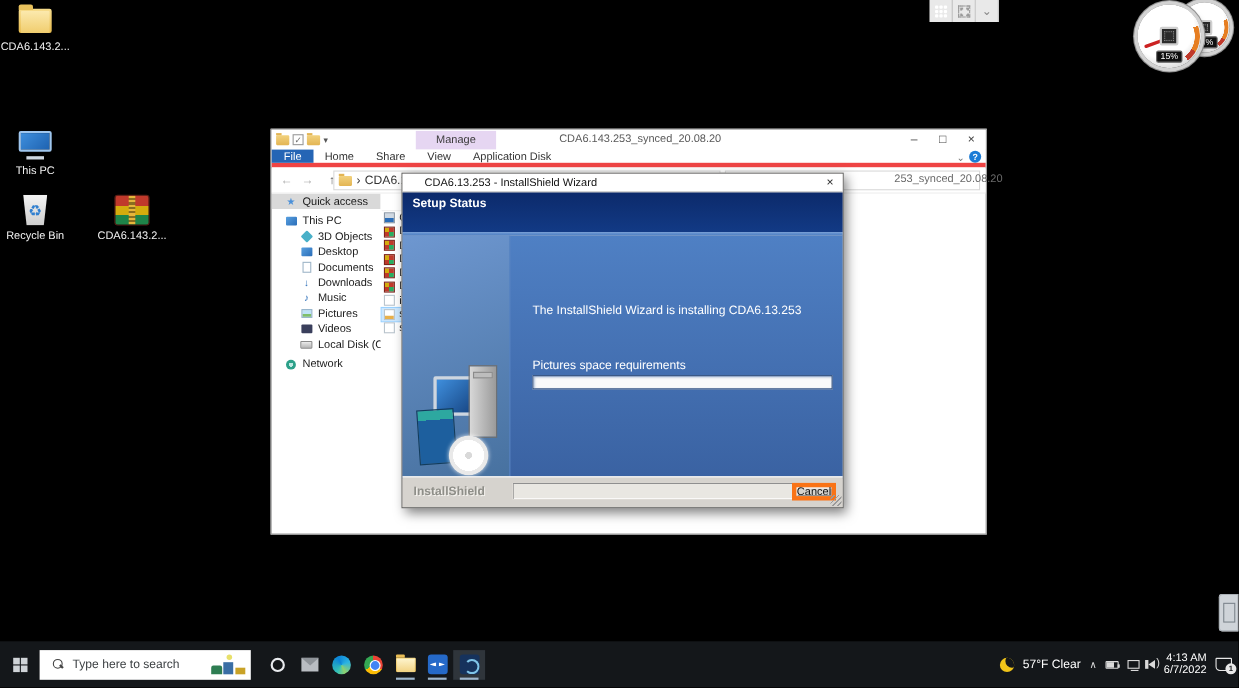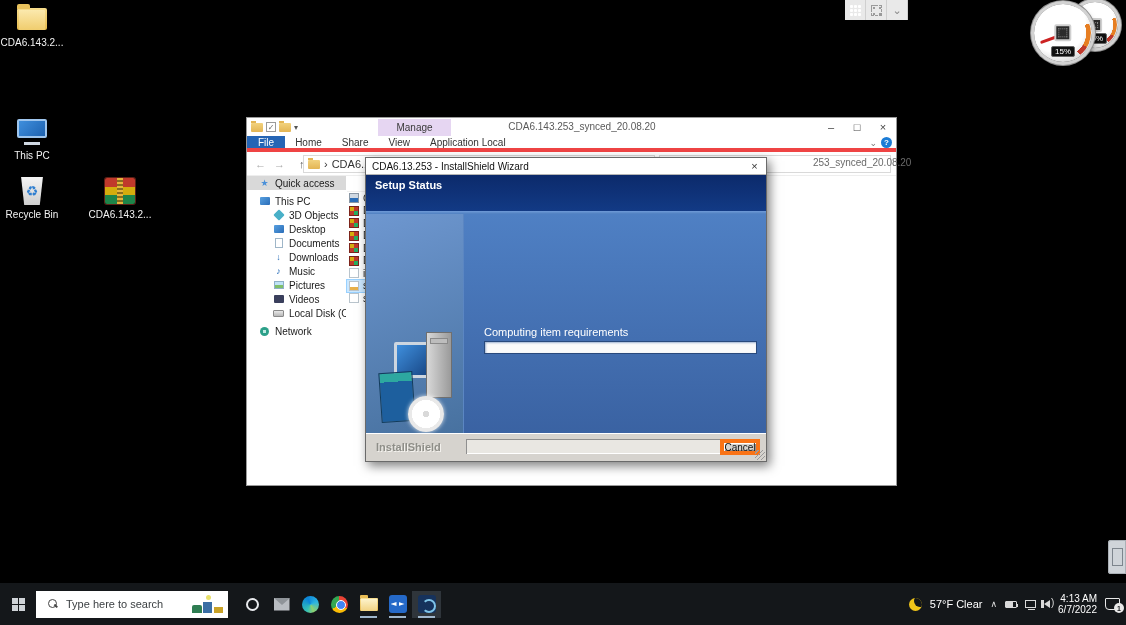--- a/index.html
+++ b/index.html
@@ -102,21 +102,21 @@
 
   .ex-status { position:absolute; left:0; bottom:0; width:100%; height:16px; border-top:1px solid #eee; background:#fff; font-size:10px; color:#444; }
   .st-text { position:absolute; top:2px; }
   .st-ic { position:absolute; top:2px; width:12px; height:11px; border:1px solid #9fb6c8; }
   .st-ic.list { background:repeating-linear-gradient(#fff 0 2px, #7aa7cc 2px 3px); }
   .st-ic.thumb { background:linear-gradient(90deg,#cfe4f2 50%, #fff 50%); }
 
   
   #dialog { position:absolute; left:365px; top:157px; width:402px; height:305px; background:#d6d3ce; border:1px solid #6a6a6a; box-shadow:3px 4px 10px rgba(0,0,0,.5); z-index:20; }
   .dlg-titlebar { position:absolute; left:0; top:0; width:100%; height:17px; background:#fff; border-bottom:1px solid #b5b5b5; display:flex; align-items:center; }
-  .dlg-title { font-size:10px; color:#111; padding-left:6px; }
+  .dlg-title { font-size:10px; color:#111; padding-left:20px; }
   .dlg-close { position:absolute; right:3px; top:1px; width:17px; height:14px; display:flex; align-items:center; justify-content:center; font-size:11px; color:#333; }
   .dlg-header { position:absolute; left:0; top:17px; width:100%; height:36px; background:linear-gradient(180deg,#0c2a6b,#123a85); }
   .dlg-header-label { color:#fff; font-weight:bold; font-size:11px; padding:4px 0 0 9px; }
   .dlg-strip { position:absolute; left:0; top:53px; width:100%; height:3px; background:linear-gradient(#6f9bd8,#4f7fc0); }
   .dlg-body { position:absolute; left:0; top:56px; width:100%; height:221px; background:linear-gradient(180deg,#4f80c4,#3a62a2); overflow:hidden; }
   .dlg-imgpanel { position:absolute; left:0; top:0; width:98px; height:100%; background:linear-gradient(160deg,#6e97d0,#47719f); border-right:1px solid #5b86c2; }
   .g-tower { position:absolute; left:60px; top:118px; width:26px; height:66px; background:linear-gradient(90deg,#d8d8d8,#9a9a9a); border:1px solid #6f6f6f; }
   .g-tower:before { content:""; position:absolute; top:5px; left:3px; right:3px; height:4px; background:#bdbdbd; border:1px solid #8a8a8a; }
   .g-monitor { position:absolute; left:28px; top:128px; width:46px; height:36px; background:linear-gradient(135deg,#3f8fdd,#123c78); border:3px solid #cdd6e0; border-radius:2px; }
   .g-box { position:absolute; left:14px; top:158px; width:34px; height:50px; background:linear-gradient(180deg,#2da8a0 0 18%, #1d5f9e 18% 100%); border:1px solid #123c5c; transform:rotate(-4deg); }
@@ -267,21 +267,21 @@
         <div class="win-btn">□</div>
         <div class="win-btn">×</div>
       </div>
     </div>
 
     <div class="ex-tabs">
       <div class="ex-tab file">File</div>
       <div class="ex-tab">Home</div>
       <div class="ex-tab">Share</div>
       <div class="ex-tab">View</div>
-      <div class="ex-tab apptools">Application Local</div>
+      <div class="ex-tab apptools">Application Disk</div>
     </div>
     <div class="ribbon-right">
       <span class="chev">⌄</span>
       <span class="help-circle">?</span>
     </div>
 
     <div class="ex-addr">
       <span class="nav-glyph">←</span>
       <span class="nav-glyph">→</span>
       <span class="nav-glyph nav-up">↑</span>
@@ -411,21 +411,22 @@
       <div class="dlg-header-label">Setup Status</div>
     </div>
     <div class="dlg-strip"></div>
     <div class="dlg-body">
       <div class="dlg-imgpanel">
         <span class="g-monitor"></span>
         <span class="g-tower"></span>
         <span class="g-box"></span>
         <span class="g-cd"></span>
       </div>
-      <div class="dlg-status-label">Computing item requirements</div>
+      <div class="dlg-msg">The InstallShield Wizard is installing CDA6.13.253</div>
+      <div class="dlg-status-label">Pictures space requirements</div>
       <div class="dlg-progress"></div>
     </div>
     <div class="dlg-bottom">
       <span class="dlg-brand">InstallShield</span>
       <span class="dlg-groove"></span>
       <span class="dlg-cancel">Cancel</span>
       <span class="dlg-grip"></span>
     </div>
   </div>
 

